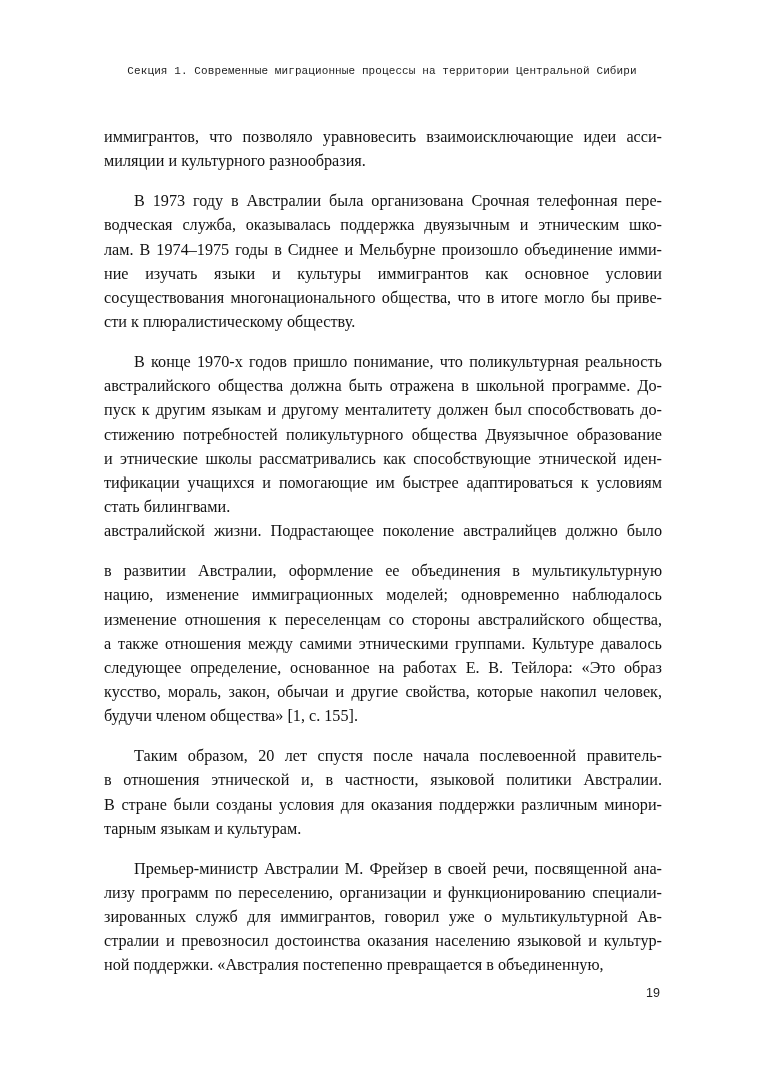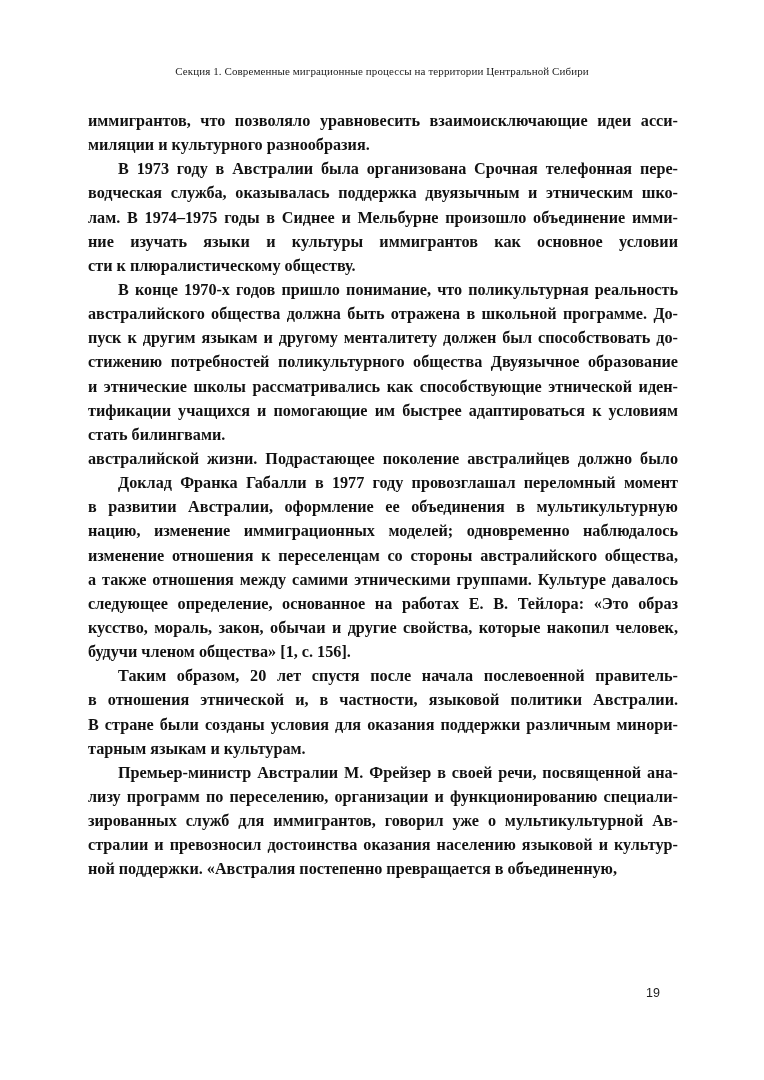--- a/index.html
+++ b/index.html
@@ -13,38 +13,37 @@
     height: 1080px;
     background: #ffffff;
     overflow: hidden;
   }
   .running-header {
     position: absolute;
     top: 65px;
     left: 0;
     width: 100%;
     text-align: center;
-    font-family: Liberation Serif, serif;
+    font-family: Liberation Mono, monospace;
     font-size: 11px;
     color: #1c1c1c;
     letter-spacing: 0.1px;
   }
   .text-block {
     position: absolute;
     top: 109px;
     left: 88px;
     width: 590px;
     font-family: "Liberation Serif", serif;
     font-size: 16.2px;
     color: #121212;
   }
   .paragraph {
-    margin: 0;
+    margin: 16px;
     padding: 0;
-    font-weight: bold;
   }
   .text-line {
     height: 24.15px;
     line-height: 24.15px;
     text-align: justify;
     text-align-last: justify;
     overflow: hidden;
     white-space: normal;
   }
   .text-line.last-line {
@@ -72,41 +71,41 @@
   <div class="text-block">
       <div class="paragraph">
         <div class="text-line">иммигрантов, что позволяло уравновесить взаимоисключающие идеи асси-</div>
         <div class="text-line last-line">миляции и культурного разнообразия.</div>
       </div>
       <div class="paragraph">
         <div class="text-line first-line-indent">В 1973 году в Австралии была организована Срочная телефонная пере-</div>
         <div class="text-line">водческая служба, оказывалась поддержка двуязычным и этническим шко-</div>
         <div class="text-line">лам. В 1974–1975 годы в Сиднее и Мельбурне произошло объединение имми-</div>
         <div class="text-line">ние изучать языки и культуры иммигрантов как основное условии</div>
+        <div class="text-line">сосуществования многонационального общества, что в итоге могло бы приве-</div>
         <div class="text-line last-line">сти к плюралистическому обществу.</div>
       </div>
       <div class="paragraph">
         <div class="text-line first-line-indent">В конце 1970-х годов пришло понимание, что поликультурная реальность</div>
         <div class="text-line">австралийского общества должна быть отражена в школьной программе. До-</div>
         <div class="text-line">пуск к другим языкам и другому менталитету должен был способствовать до-</div>
         <div class="text-line">стижению потребностей поликультурного общества Двуязычное образование</div>
         <div class="text-line">и этнические школы рассматривались как способствующие этнической иден-</div>
         <div class="text-line">тификации учащихся и помогающие им быстрее адаптироваться к условиям</div>
         <div class="text-line last-line">стать билингвами.</div>
         <div class="text-line">австралийской жизни. Подрастающее поколение австралийцев должно было</div>
       </div>
       <div class="paragraph">
-        <div class="text-line first-line-indent">Доклад Франка Габалли в 1977 году провозглашал переломный момент</div>
         <div class="text-line">в развитии Австралии, оформление ее объединения в мультикультурную</div>
         <div class="text-line">нацию, изменение иммиграционных моделей; одновременно наблюдалось</div>
         <div class="text-line">изменение отношения к переселенцам со стороны австралийского общества,</div>
         <div class="text-line">а также отношения между самими этническими группами. Культуре давалось</div>
         <div class="text-line">следующее определение, основанное на работах Е. В. Тейлора: «Это образ</div>
         <div class="text-line">кусство, мораль, закон, обычаи и другие свойства, которые накопил человек,</div>
-        <div class="text-line last-line">будучи членом общества» [1, с. 156].</div>
+        <div class="text-line last-line">будучи членом общества» [1, с. 155].</div>
       </div>
       <div class="paragraph">
         <div class="text-line first-line-indent">Таким образом, 20 лет спустя после начала послевоенной правитель-</div>
         <div class="text-line">в отношения этнической и, в частности, языковой политики Австралии.</div>
         <div class="text-line">В стране были созданы условия для оказания поддержки различным минори-</div>
         <div class="text-line last-line">тарным языкам и культурам.</div>
       </div>
       <div class="paragraph">
         <div class="text-line first-line-indent">Премьер-министр Австралии М. Фрейзер в своей речи, посвященной ана-</div>
         <div class="text-line">лизу программ по переселению, организации и функционированию специали-</div>

